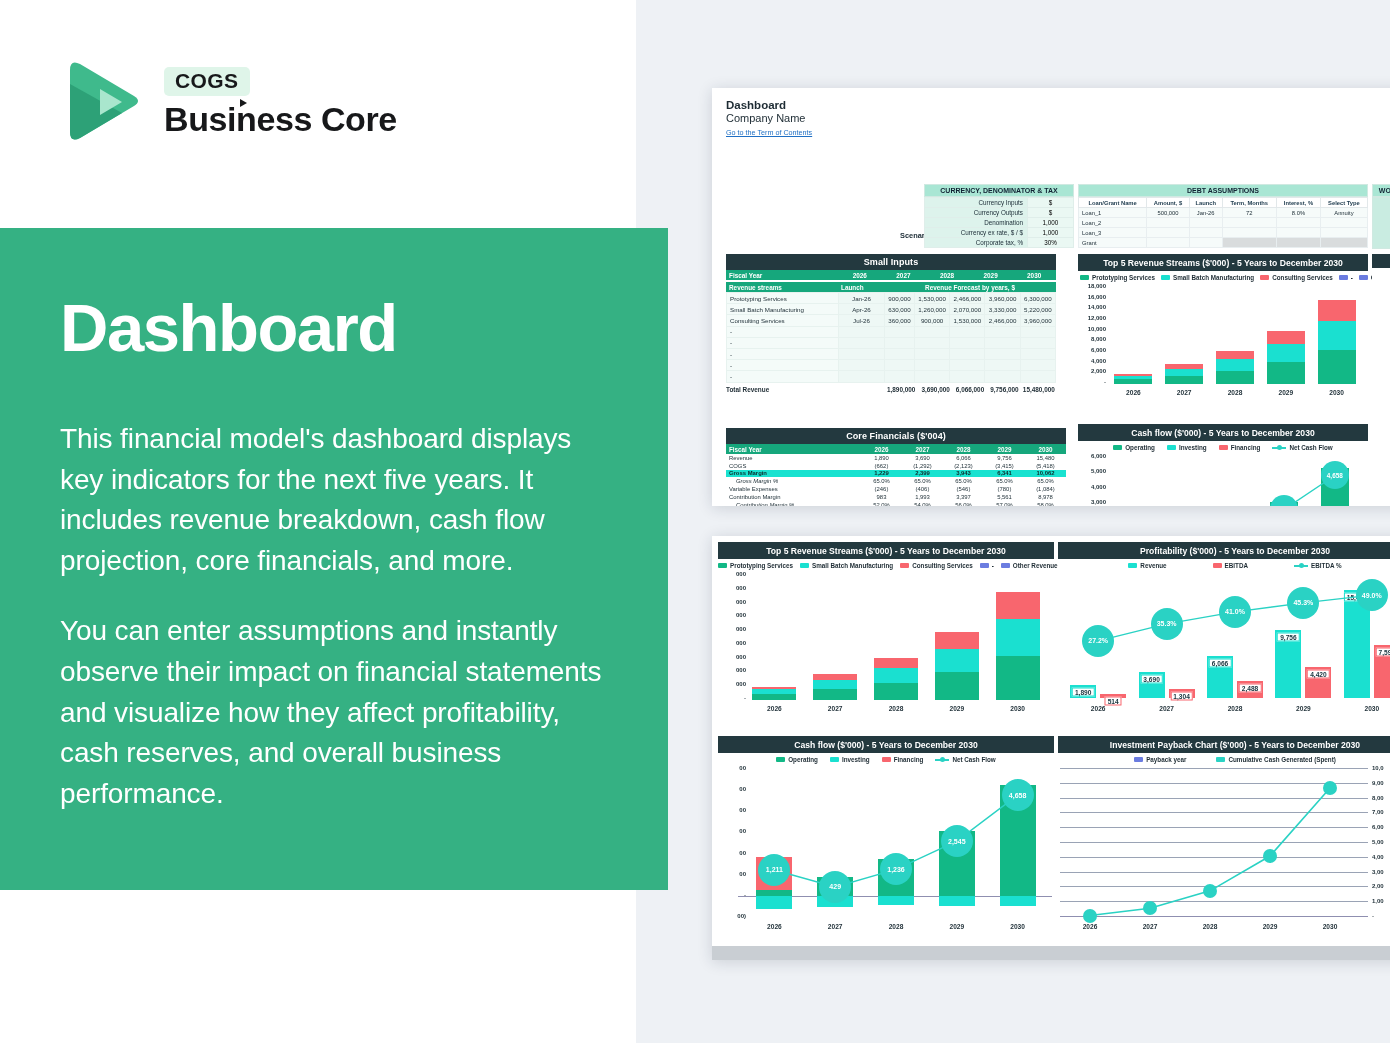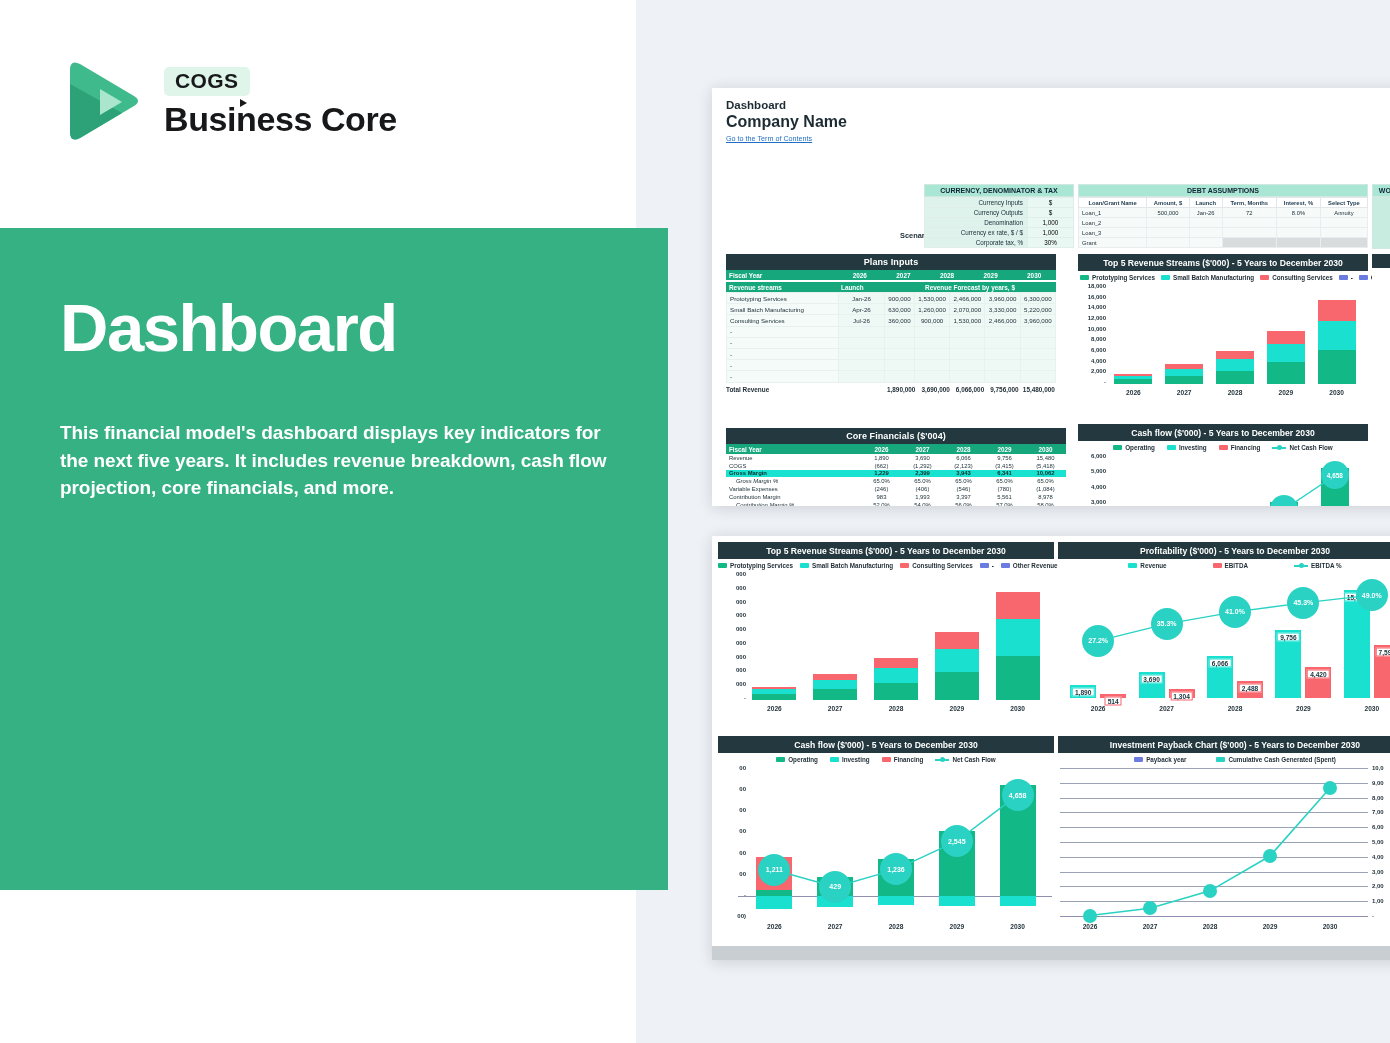--- a/index.html
+++ b/index.html
@@ -39,38 +39,38 @@
   
   .hero {
     position:absolute; left:0; top:228px; width:668px; height:662px;
     background:#35b183; color:#fff; padding:66px 56px 0 60px;
   }
   .hero h1 {
     font-size:67px; font-weight:800; letter-spacing:-.022em; line-height:1;
     margin-bottom:58px;
   }
   .hero p {
-    font-size:19px; font-weight:700; line-height:1.45; letter-spacing:-.004em;
+    font-size:28px; font-weight:400; line-height:1.45; letter-spacing:-.004em;
     max-width:600px;
   }
   .hero p + p { margin-top:30px; }
 
   
   .sheet {
     position:absolute; background:#fff;
     box-shadow:0 2px 14px rgba(22,40,60,.16);
     overflow:hidden;
   }
   #sheet-top    { left:712px; top:88px;  width:700px; height:418px; }
   #sheet-bottom { left:712px; top:536px; width:700px; height:424px; }
 
   
   .dash-head { position:absolute; left:14px; top:10px; }
   .dash-head .t1 { font-size:11.5px; font-weight:700; color:#1d2b33; line-height:1.25; }
-  .dash-head .t2 { font-size:16px; font-weight:700; color:#1d2b33; line-height:1.25; }
+  .dash-head .t2 { font-size:11px; font-weight:400; color:#1d2b33; line-height:1.25; }
   .dash-head .lnk { font-size:7.2px; color:#1f6fc4; text-decoration:underline; margin-top:2px; display:block;}
 
   .scen { position:absolute; left:188px; top:140px; display:flex; align-items:center; gap:8px;}
   .scen .lbl { font-size:7.4px; font-weight:700; color:#21313a;}
   .scen .box {
     border:1px solid #bfc8cc; background:#fff; font-size:7.4px; font-weight:700; color:#21313a;
     padding:2px 16px; text-align:center; min-width:58px;
   }
 
   
@@ -175,20 +175,21 @@
     <span class="logo-ready">COGS</span>
     <div class="logo-bp">
       <span class="tri"></span><span>Business Core</span>
     </div>
   </div>
 </div>
 
 <div class="hero">
   <h1>Dashboard</h1>
   <p>This financial model's dashboard displays key indicators for the next five years. It includes revenue breakdown, cash flow projection, core financials, and more.</p>
+  <p>You can enter assumptions and instantly observe their impact on financial statements and visualize how they affect profitability, cash reserves, and overall business performance.</p>
 </div>
 
 <div class="sheet" id="sheet-top">
 
   <div class="dash-head">
     <div class="t1">Dashboard</div>
     <div class="t2">Company Name</div>
     <a class="lnk" href="#">Go to the Term of Contents</a>
   </div>
 
@@ -277,21 +278,21 @@
 
   <div class="wc">
     <div class="hdr">WORKING CAPITAL</div>
     <div class="body">
       
       
     </div>
   </div>
 
   <div class="core-inputs">
-    <div class="secbar">Plans Inputs</div>
+    <div class="secbar">Small Inputs</div>
     <div class="ci-row-head">
       <div style="width:112px">Fiscal Year</div>
       <div style="flex:1;text-align:center">2026</div>
       <div style="flex:1;text-align:center">2027</div>
       <div style="flex:1;text-align:center">2028</div>
       <div style="flex:1;text-align:center">2029</div>
       <div style="flex:1;text-align:center">2030</div>
     </div>
     <div class="ci-row-head" style="margin-top:2px">
       <div style="width:112px">Revenue streams</div>

